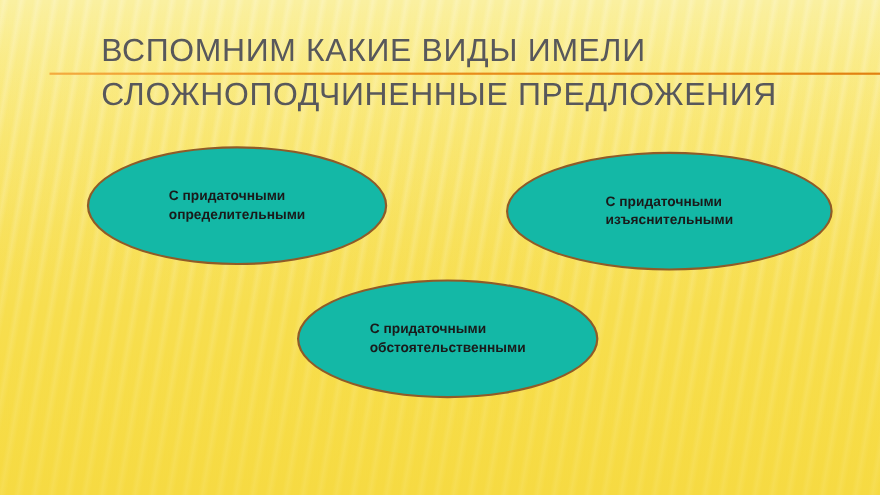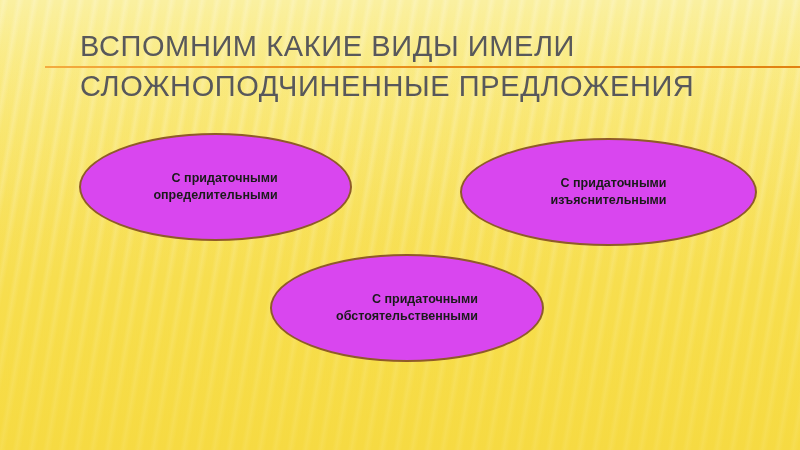--- a/index.html
+++ b/index.html
@@ -61,21 +61,21 @@
     background: linear-gradient(to bottom,
         rgba(247,224,78,0.0) 0%,
         rgba(247,224,78,0.15) 40%,
         rgba(247,222,70,0.45) 70%,
         rgba(246,219,64,0.62) 100%);
   }
 
   
   #title-block {
     position: absolute;
-    left: 80px;
+    left: 92px;
     top: 26px;
     width: 700px;
   }
   .slide-title {
     margin: 0;
     font-family: "Liberation Sans", sans-serif;
     font-weight: normal;
     font-size: 29px;
     line-height: 40px;
     letter-spacing: 0.6px;
@@ -92,26 +92,26 @@
     height: 2px;
     background: linear-gradient(to right, #F3A83C 0%, #E98B18 35%, #E07C0B 100%);
     opacity: 0.95;
   }
 
   
   .ellipse {
     position: absolute;
     box-sizing: border-box;
     border-radius: 50%;
-    background-color: #d946ef;
+    background-color: #14b8a6;
     border: 2px solid #8F5B28;
     display: flex;
     align-items: center;
     justify-content: center;
-    text-align: right;
+    text-align: left;
   }
   .ellipse-label {
     font-family: "Liberation Sans", sans-serif;
     font-size: 12.5px;
     font-weight: bold;
     line-height: 17px;
     color: #1A1A1A;
     white-space: pre-line;
     padding: 0 26px;
   }

